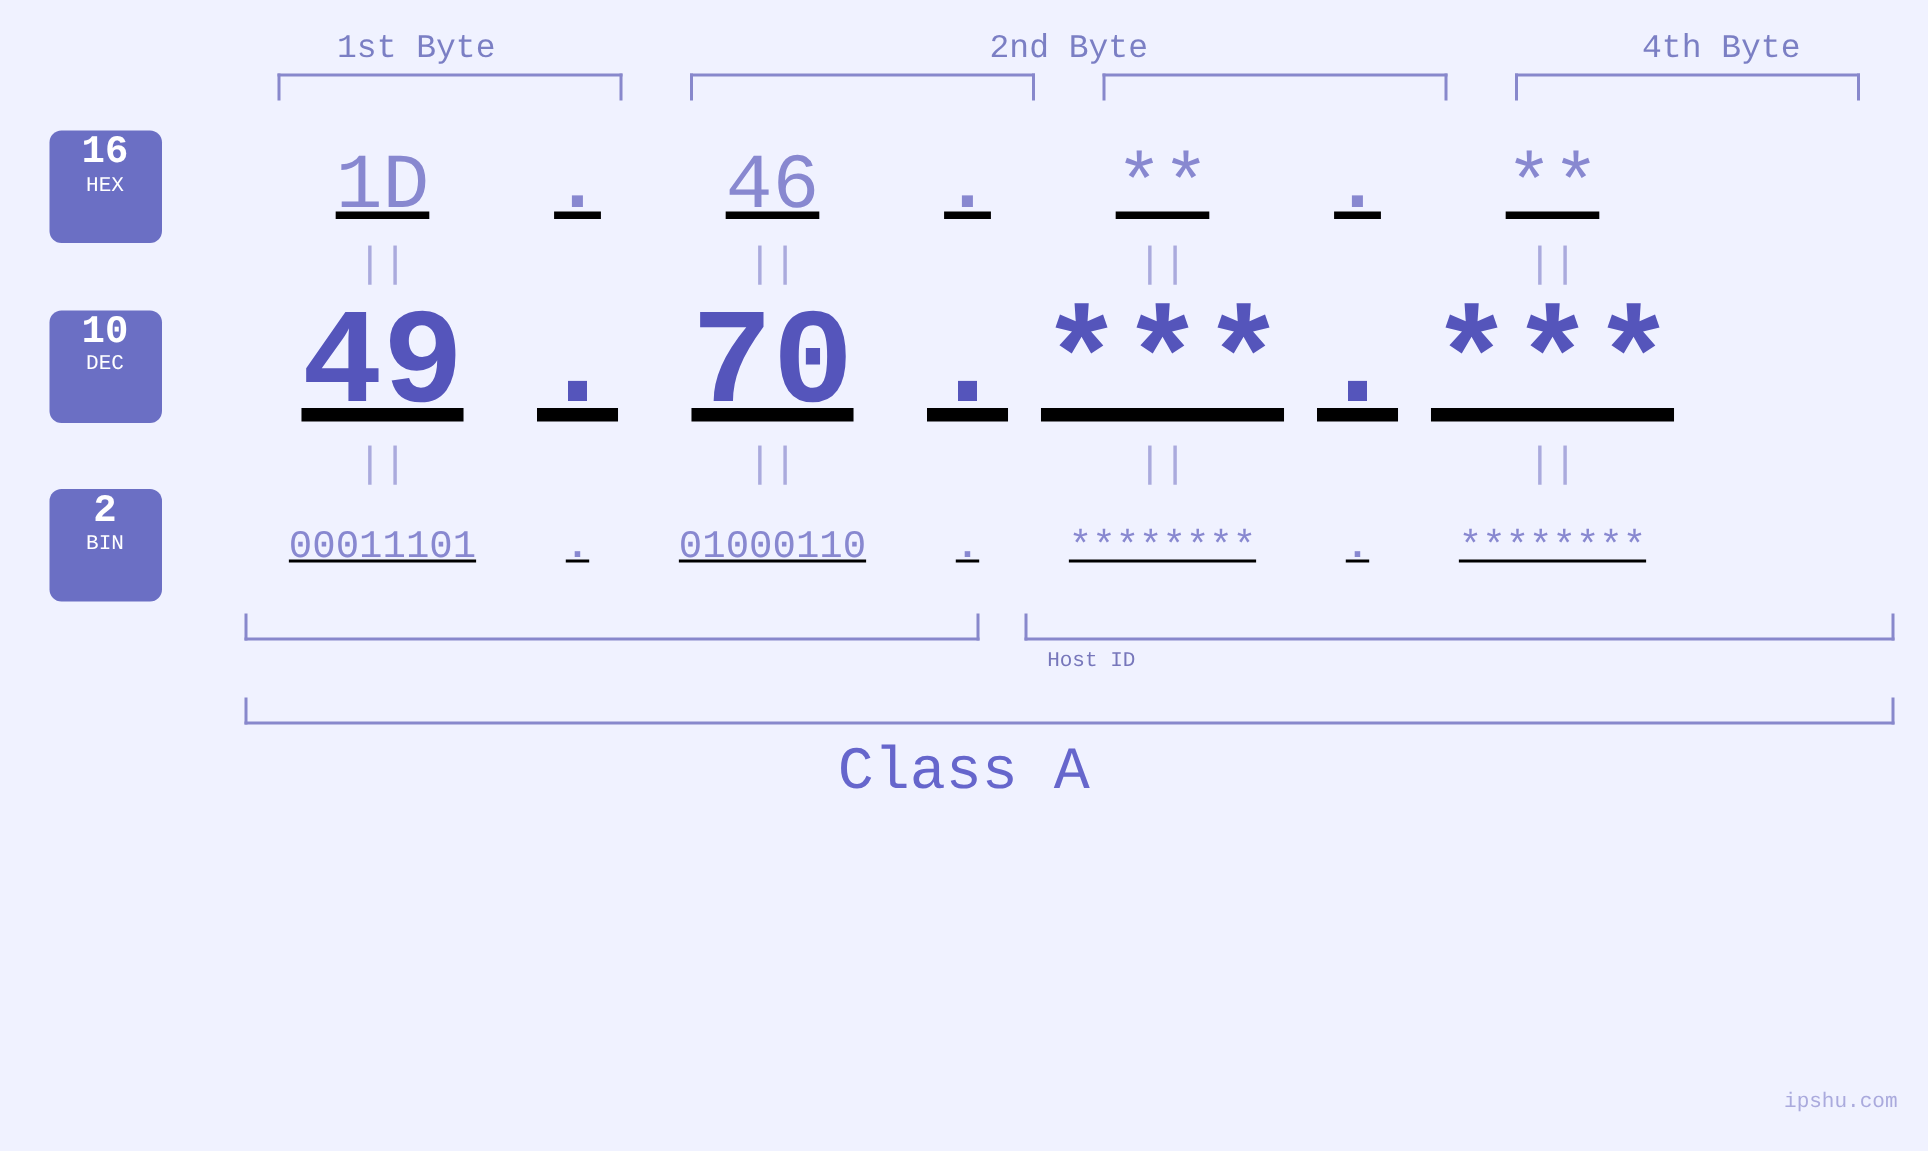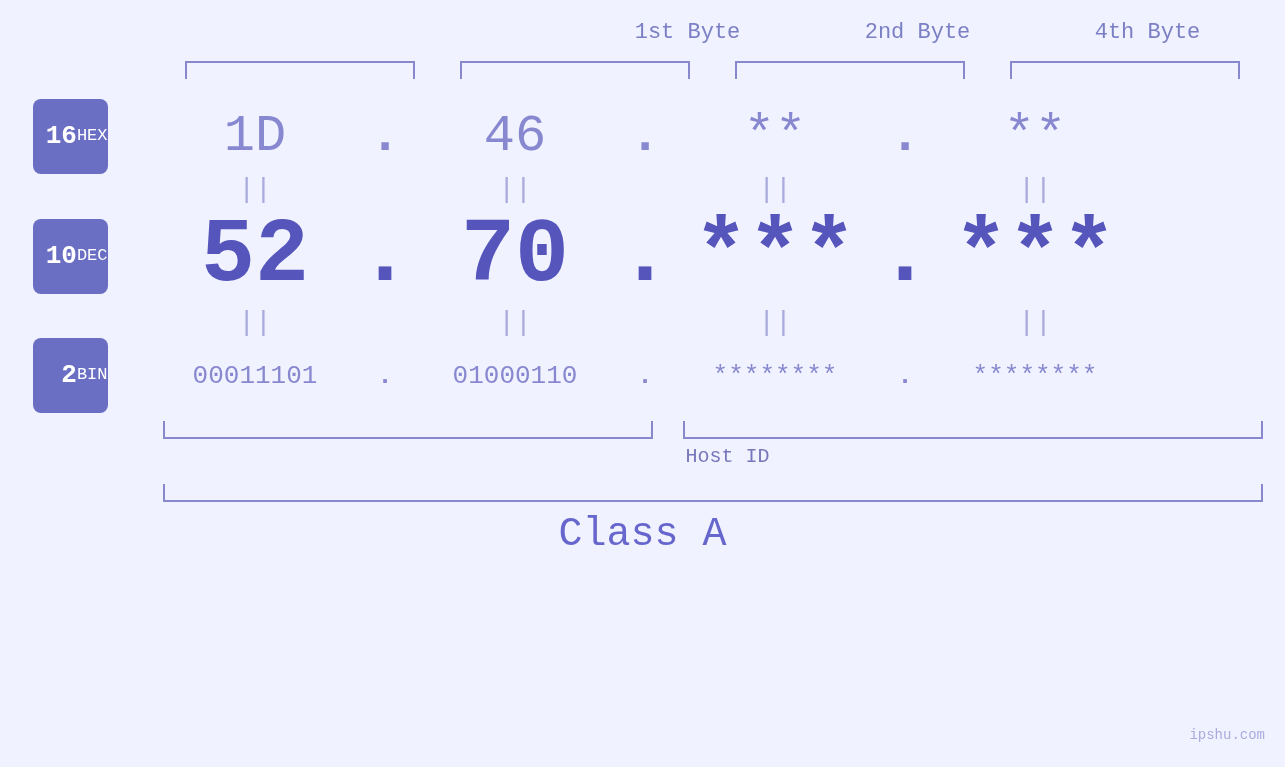--- a/index.html
+++ b/index.html
@@ -21,22 +21,22 @@
       flex-direction: column;
       align-items: center;
       padding-top: 20px;
     }
 
     
     .byte-headers {
       display: flex;
       width: 1100px;
       margin-left: 140px;
-      justify-content: flex-end;
-      margin-bottom: 16px;
+      justify-content: space-between;
+      margin-bottom: 4px;
     }
 
     .byte-header {
       color: #7b7fc4;
       font-size: 22px;
       font-family: 'Courier New', Courier, monospace;
       text-align: center;
       width: 230px;
     }
 
@@ -73,42 +73,43 @@
       align-items: center;
     }
 
     .badge {
       background-color: #6b6fc4;
       color: white;
       border-radius: 8px;
       width: 75px;
       height: 75px;
       display: flex;
-      flex-direction: row;
-      align-items: center;
-      justify-content: flex-end;
+      flex-direction: column;
+      align-items: center;
+      justify-content: flex-start;
       font-family: 'Courier New', Courier, monospace;
     }
 
     .badge-number {
       font-size: 26px;
       font-weight: bold;
       line-height: 1.1;
     }
 
     .badge-label {
-      font-size: 17px;
+      font-size: 14px;
       line-height: 1.2;
     }
 
     .bytes-area {
       display: flex;
       align-items: flex-end;
       flex: 1;
       padding-right: 36px;
+      text-decoration: underline;
     }
 
     .byte-val {
       width: 230px;
       text-align: center;
       color: #8888d0;
       display: flex;
       align-items: center;
       justify-content: center;
     }
@@ -216,21 +217,21 @@
       text-align: center;
       color: #7777bb;
       font-size: 20px;
       font-family: 'Courier New', Courier, monospace;
     }
 
     .host-id-label {
       flex: 1;
       text-align: center;
       color: #7777bb;
-      font-size: 20px;
+      font-size: 14px;
       font-family: 'Courier New', Courier, monospace;
     }
 
     
     .bottom-large-bracket {
       width: 1100px;
       margin-left: 140px;
       margin-top: 16px;
       border-left: 2px solid #8888cc;
       border-bottom: 2px solid #8888cc;
@@ -307,21 +308,21 @@
   </div>
 
   <div class="value-row dec-row">
     <div class="badge-col">
       <div class="badge">
         <span class="badge-number">10</span>
         <span class="badge-label">DEC</span>
       </div>
     </div>
     <div class="bytes-area">
-      <div class="byte-val">52</div>
+      <div class="byte-val">49</div>
       <div class="dot-col">.</div>
       <div class="byte-val">70</div>
       <div class="dot-col">.</div>
       <div class="byte-val">***</div>
       <div class="dot-col">.</div>
       <div class="byte-val">***</div>
     </div>
   </div>
 
   <div class="equals-row">

